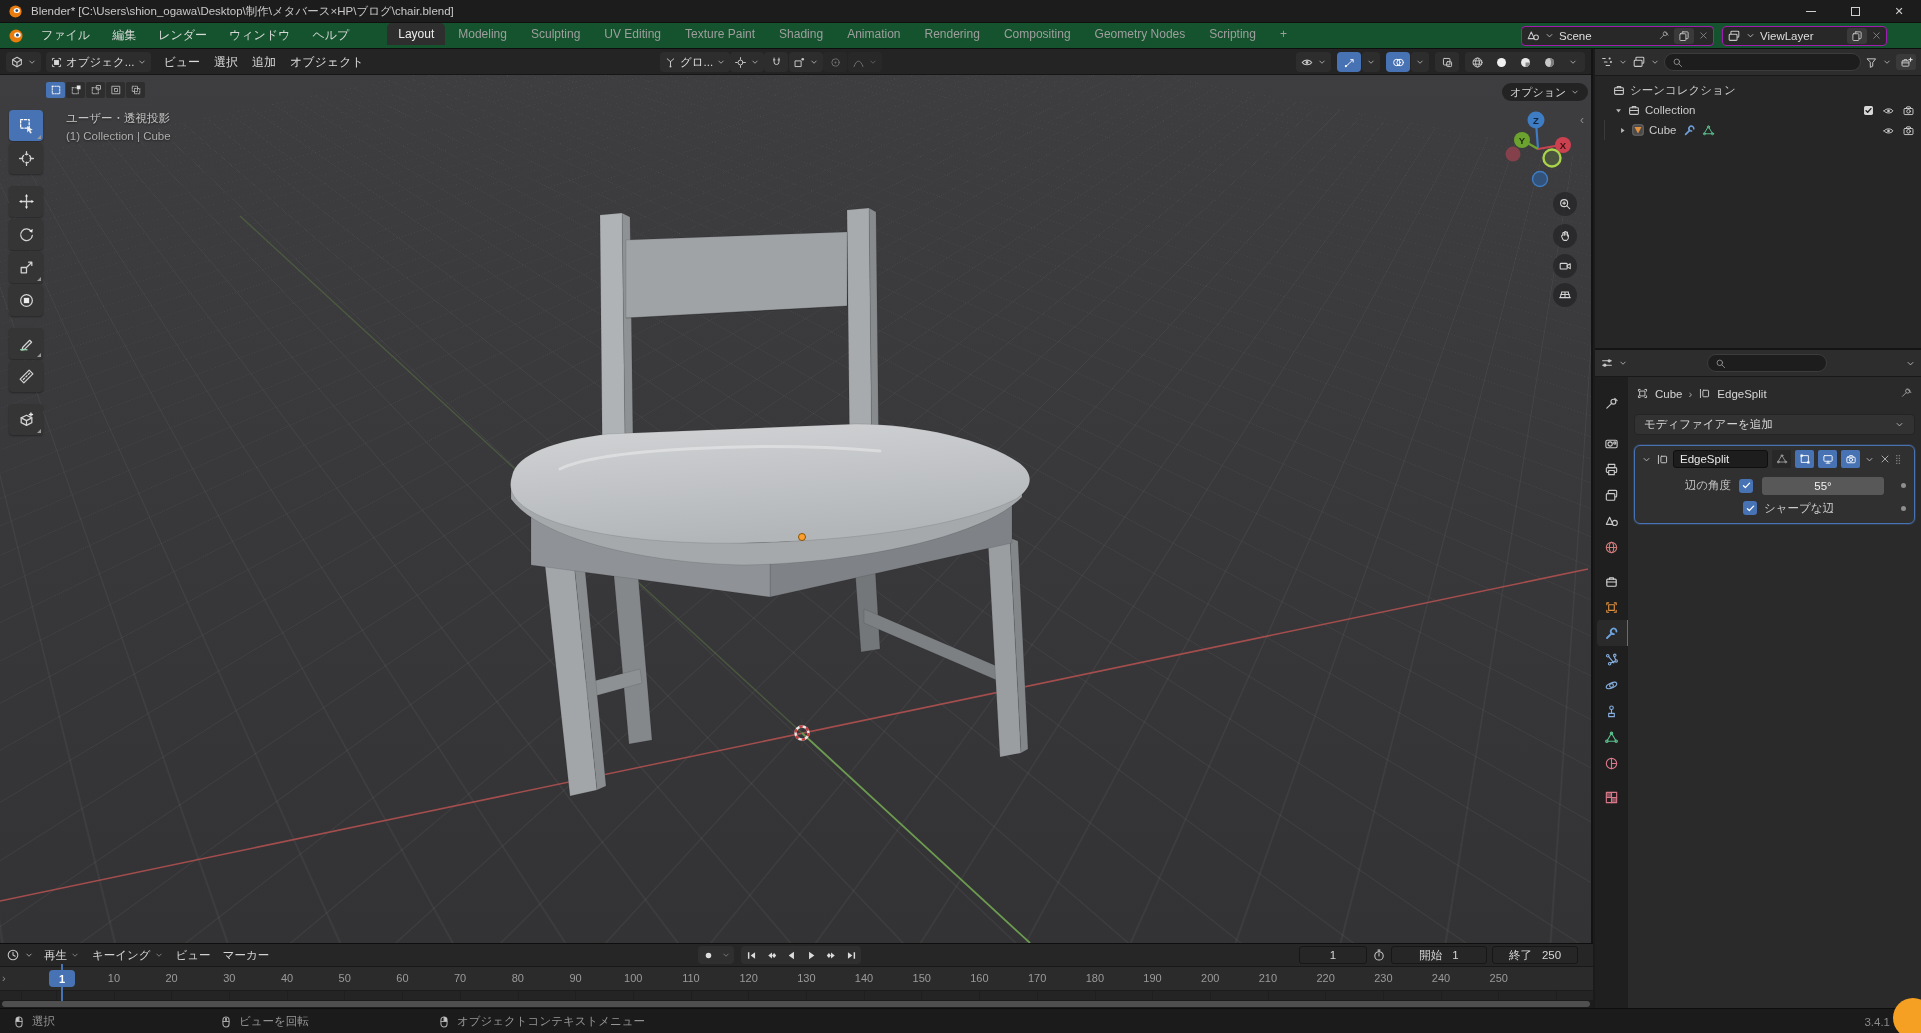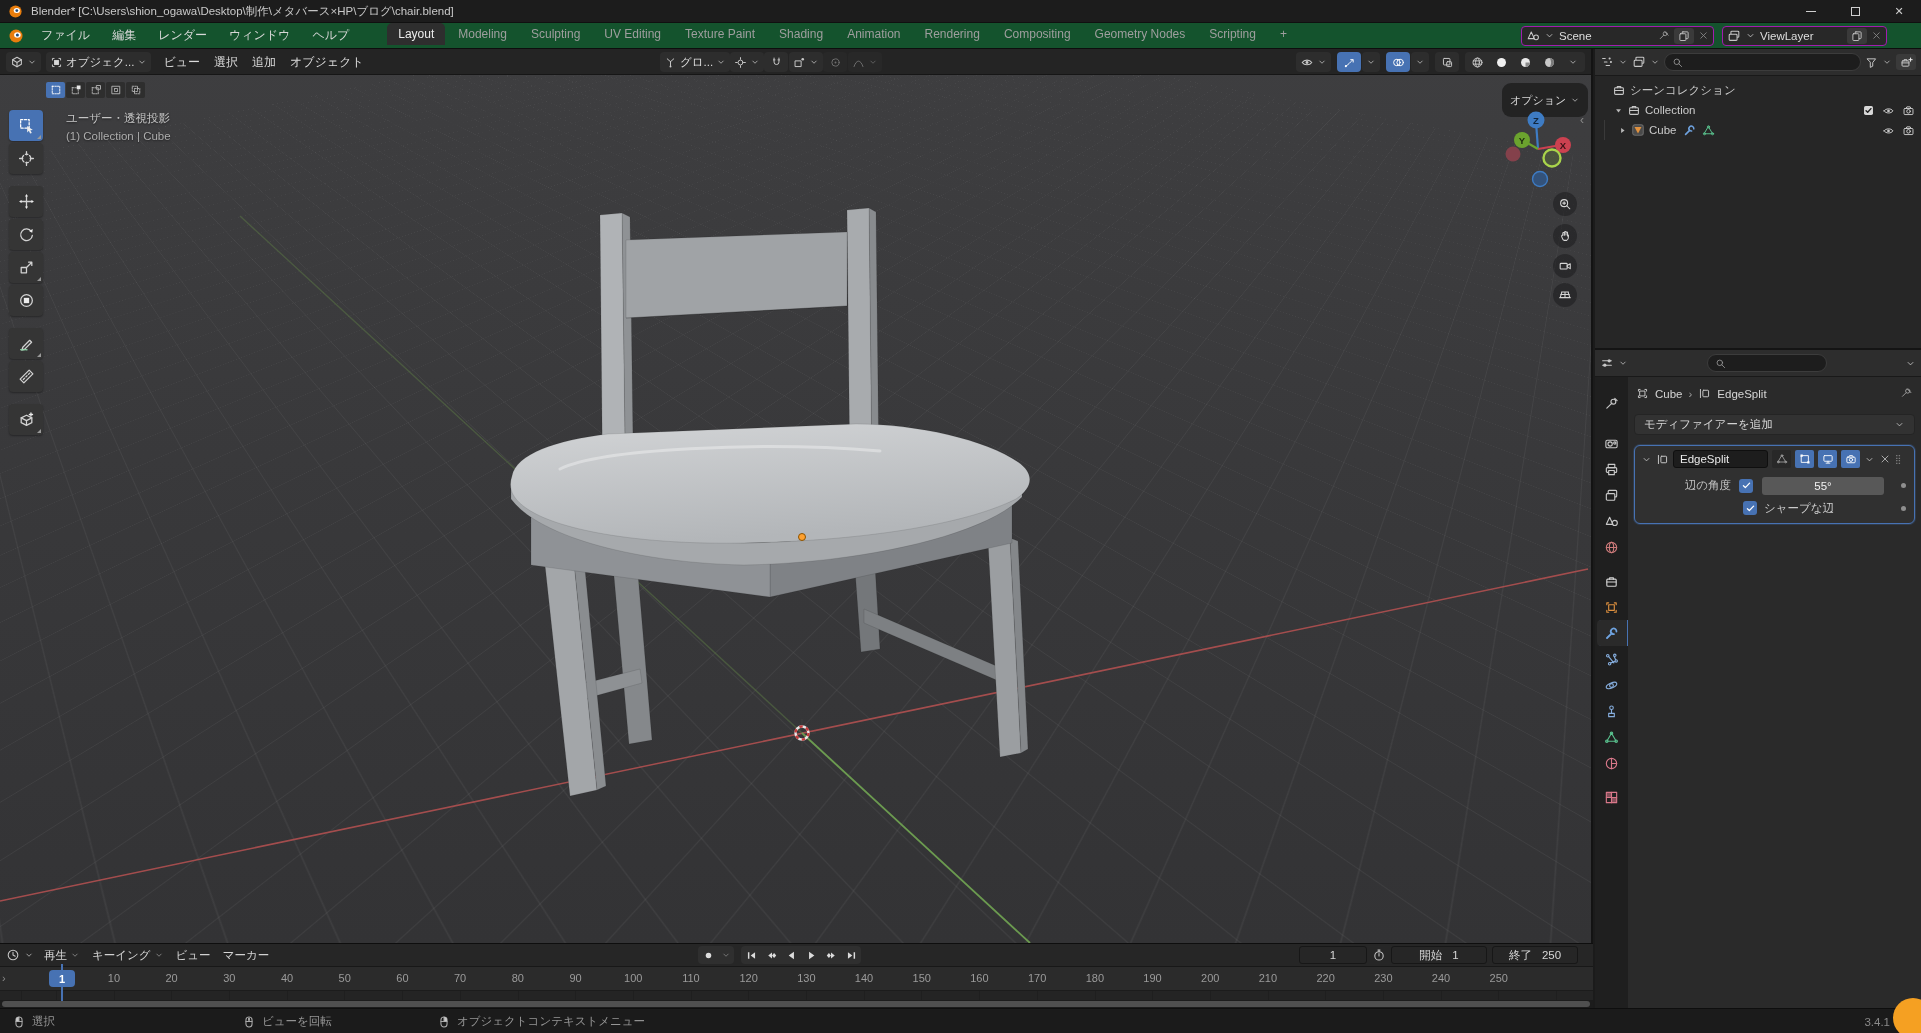--- a/index.html
+++ b/index.html
@@ -45,21 +45,21 @@
   .sm{width:19px;height:16px;background:#2e2e2e;display:flex;align-items:center;justify-content:center;border-radius:2px}
   .sm.active{background:#4772b3}
   #vp-toolbar{position:absolute;left:9px;top:61px;width:34px;display:flex;flex-direction:column;gap:2px;z-index:20}
   .tbtn{width:34px;height:31px;background:#353535;border-radius:4px;display:flex;align-items:center;justify-content:center;position:relative;box-shadow:0 1px 2px rgba(0,0,0,.35)}
   .tbtn.active{background:#4772b3}
   .tbtn.gap{margin-top:10px}
   .tbtn .corner{position:absolute;right:2px;bottom:2px;width:0;height:0;border-left:4px solid transparent;border-bottom:4px solid #9a9a9a}
   #vp-text{position:absolute;left:66px;top:62px;z-index:10;text-shadow:0 1px 2px rgba(0,0,0,.5)}
   #vp-text .l1{font-size:11.5px;color:#c9c9c9}
   #vp-text .l2{font-size:11.5px;color:#adadad;margin-top:4px}
-  #vp-options{position:absolute;left:1502px;top:34px;height:34px;background:rgba(30,30,30,.85);border-radius:9px;display:flex;align-items:center;gap:4px;padding:0 8px;font-size:11px;color:#d8d8d8;z-index:20}
+  #vp-options{position:absolute;left:1502px;top:34px;height:18px;background:rgba(30,30,30,.85);border-radius:9px;display:flex;align-items:center;gap:4px;padding:0 8px;font-size:11px;color:#d8d8d8;z-index:20}
   #gizmo{position:absolute;left:1496px;top:57px;z-index:20}
   .navbtn{position:absolute;width:24px;height:24px;border-radius:50%;background:rgba(28,28,30,.55);display:flex;align-items:center;justify-content:center;z-index:20}
   #vp-collapse{position:absolute;left:1580px;top:64px;color:#8a8a8a;font-size:12px;z-index:20}
   
   #rightpanel{position:absolute;left:1595px;top:49px;width:326px;height:959px;background:#2a2a2a}
   #outliner{position:absolute;left:0;top:0;width:100%;height:301px;background:#262626;border-bottom:2px solid #141414}
   .panel-header{height:27px;background:#2d2d2d;border-bottom:1px solid #191919;display:flex;align-items:center;padding:0 5px;gap:4px}
   .searchbox{display:flex;align-items:center;gap:4px;height:18px;background:#1d1d1d;border:1px solid #3c3c3c;border-radius:9px;padding:0 7px;flex:1}
   .o-row{height:20px;display:flex;align-items:center;font-size:11.5px;color:#cacaca;padding-right:6px}
   .o-row .lbl{margin-left:4px}
@@ -1176,21 +1176,21 @@
 <div class="hint" style="left:12px">
       <span class="ic">
         <svg viewBox="0 0 16 16" width="14" height="14" fill="none" stroke="#a8a8a8" stroke-width="1.2" stroke-linecap="round" stroke-linejoin="round" style="color:#a8a8a8">
           <rect x="4.5" y="2.2" width="7" height="11.6" rx="3.4"></rect>
           <path d="M4.5 7.5h7M8 2.2v5.3"></path>
           <path d="M5.2 3.2A3.2 3.2 0 0 1 7.8 2.3V7.2H4.6V4.4Z" fill="#c8c8c8" stroke="none"></path>
         </svg>
       </span>
       <span>選択</span>
     </div>
-    <div class="hint" style="left:242px">
+    <div class="hint" style="left:219px">
       <span class="ic">
         <svg viewBox="0 0 16 16" width="14" height="14" fill="none" stroke="#a8a8a8" stroke-width="1.2" stroke-linecap="round" stroke-linejoin="round" style="color:#a8a8a8">
           <rect x="4.5" y="2.2" width="7" height="11.6" rx="3.4"></rect>
           <path d="M4.5 7.5h7"></path>
           <rect x="7.1" y="3" width="1.8" height="3.8" rx=".9" fill="#c8c8c8" stroke="none"></rect>
         </svg>
       </span>
       <span>ビューを回転</span>
     </div>
     <div class="hint" style="left:437px">

